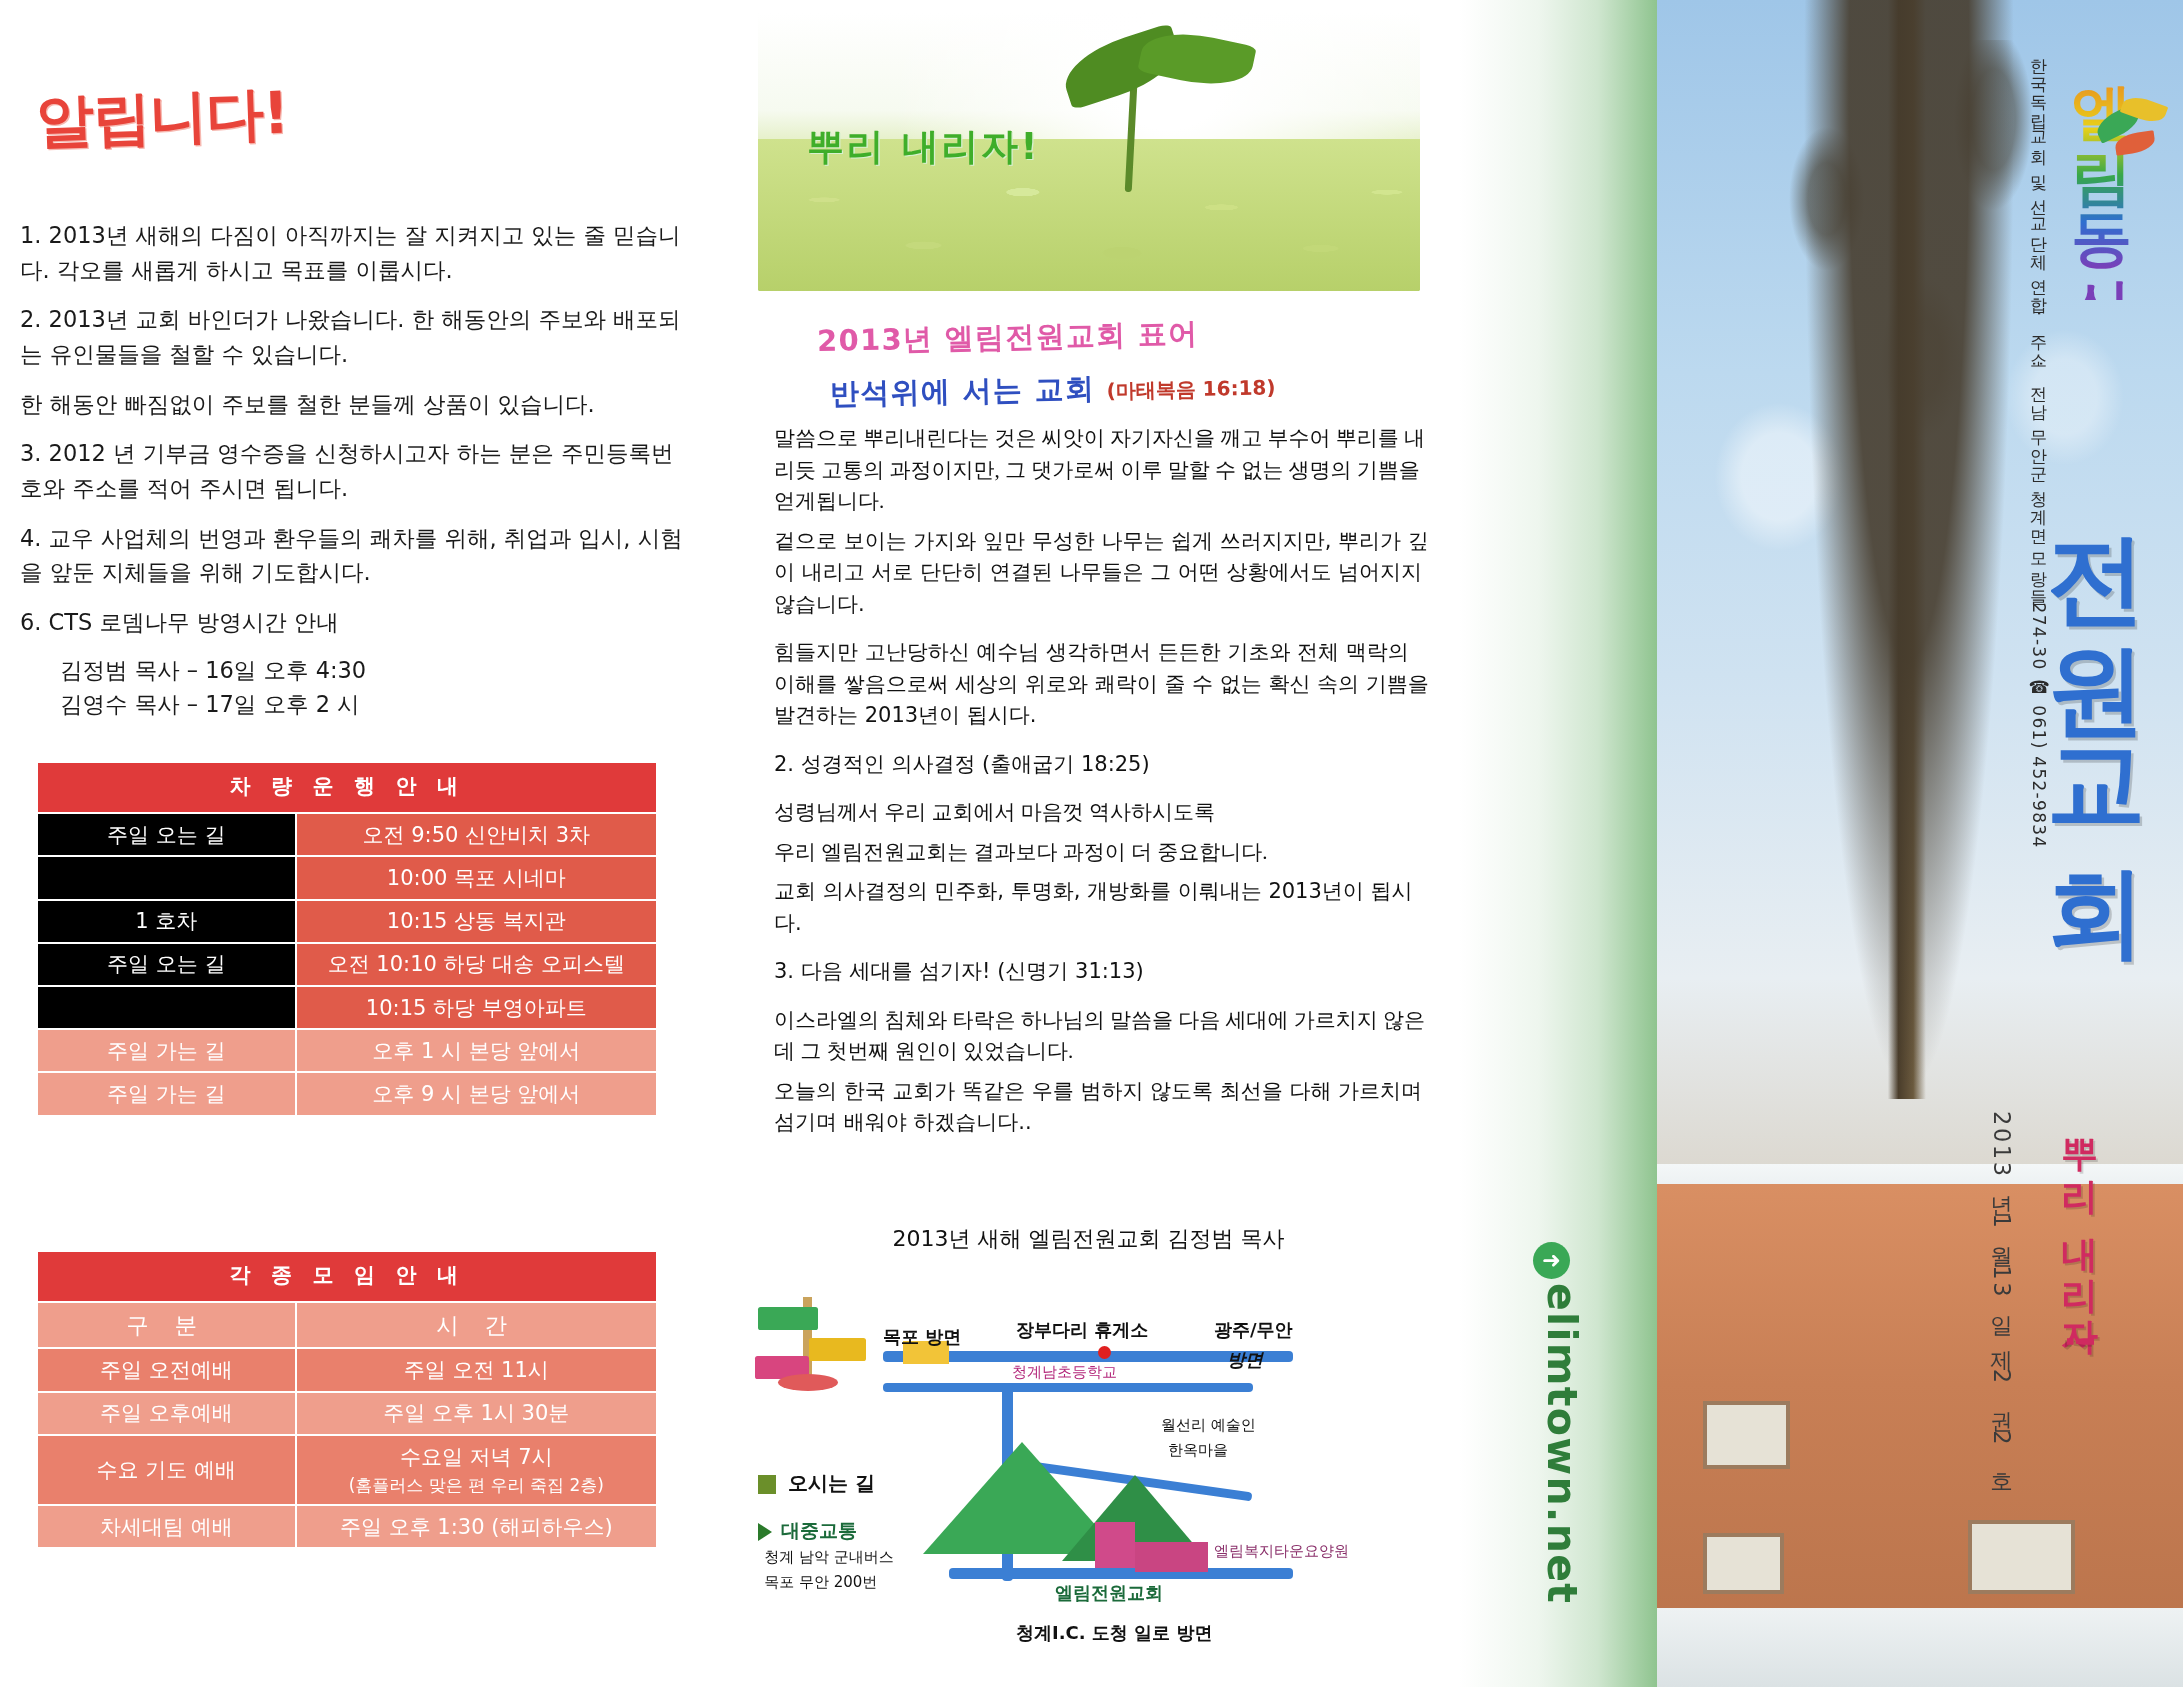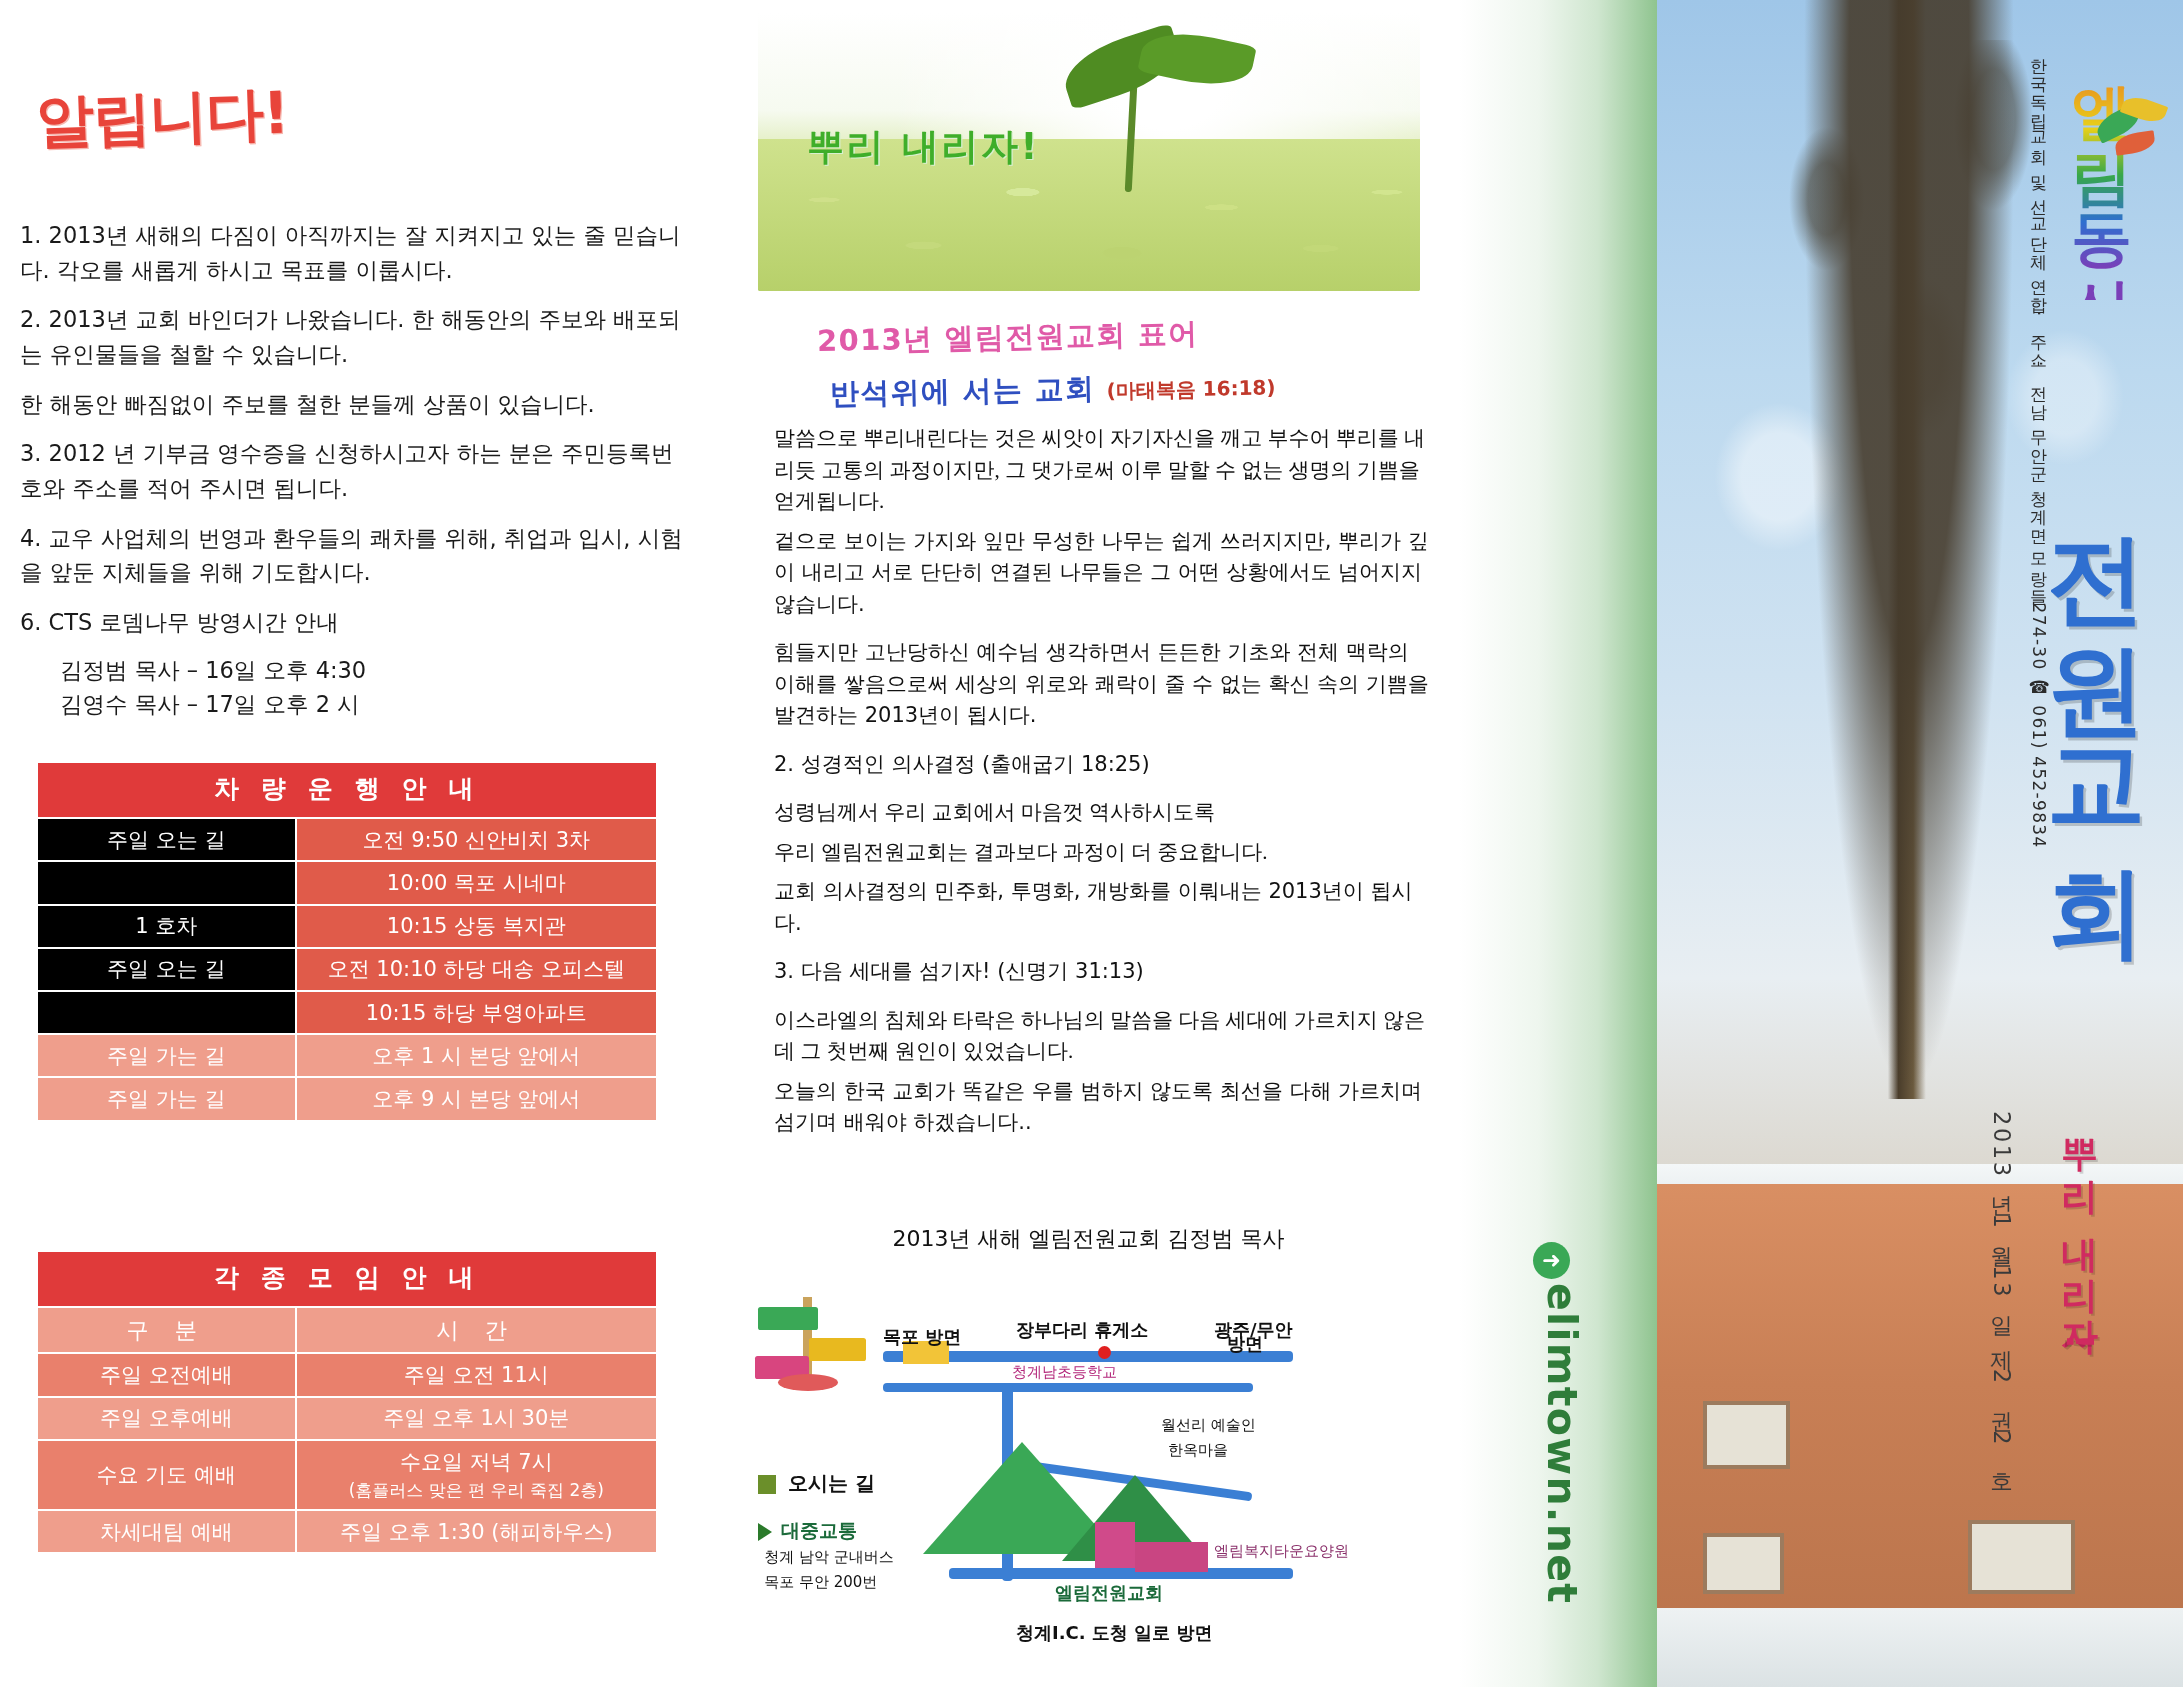--- a/index.html
+++ b/index.html
@@ -64,21 +64,21 @@
   
   .tbl {
     position: absolute;
     border-collapse: collapse;
     width: 622px;
     left: 36px;
   }
   .tbl .hdr-row td {
     background: #e03a3a;
     color: #ffffff;
-    font-size: 25px;
+    font-size: 21px;
     font-weight: bold;
     text-align: center;
     letter-spacing: 6.6px;
     padding: 9.3px 0 12px 0;
     border: 2px solid #ffffff;
   }
   .tbl td {
     border: 2px solid #ffffff;
     color: #ffffff;
     font-size: 21px;
@@ -530,21 +530,21 @@
       <div class="map-mountain2" style="left:311px; top:198px;"></div>
 
       <div class="bld" style="left:344px; top:245px; width:40px; height:46px;"></div>
       <div class="bld" style="left:384px; top:265px; width:73px; height:30px; background:#c94582;"></div>
       <div class="green-square" style="left:6.6px; top:198px;"></div>
       <div class="tri-marker" style="left:6.6px; top:246px;"></div>
 
       <div class="map-label" style="left:132px; top:48px;">목포 방면</div>
       <div class="map-label" style="left:265px; top:41px;">장부다리 휴게소</div>
       <div class="map-label" style="left:463px; top:41px;">광주/무안</div>
-      <div class="map-label" style="left:476px; top:55px;">방면</div>
+      <div class="map-label" style="left:476px; top:71px;font-style:italic;">방면</div>
       <div class="map-label sm" style="left:261px; top:86px; color:#b3267a;">청계남초등학교</div>
       <div class="map-label sm" style="left:410px; top:139px;">월선리 예술인</div>
       <div class="map-label sm" style="left:417px; top:164px;">한옥마을</div>
       <div class="map-label sm" style="left:463px; top:265px; color:#8a2f6a;">엘림복지타운요양원</div>
       <div class="map-label" style="left:304px; top:304px; color:#1b6a3a;">엘림전원교회</div>
       <div class="map-label" style="left:265px; top:344px;">청계I.C. 도청 일로 방면</div>
 
       <div class="map-label" style="left:37px; top:193px; font-size:20px;">오시는 길</div>
       <div class="map-label" style="left:30px; top:241px; color:#1b6a3a; font-size:19px;">대중교통</div>
       <div class="map-label sm" style="left:13.2px; top:271px;">청계 남악 군내버스</div>

